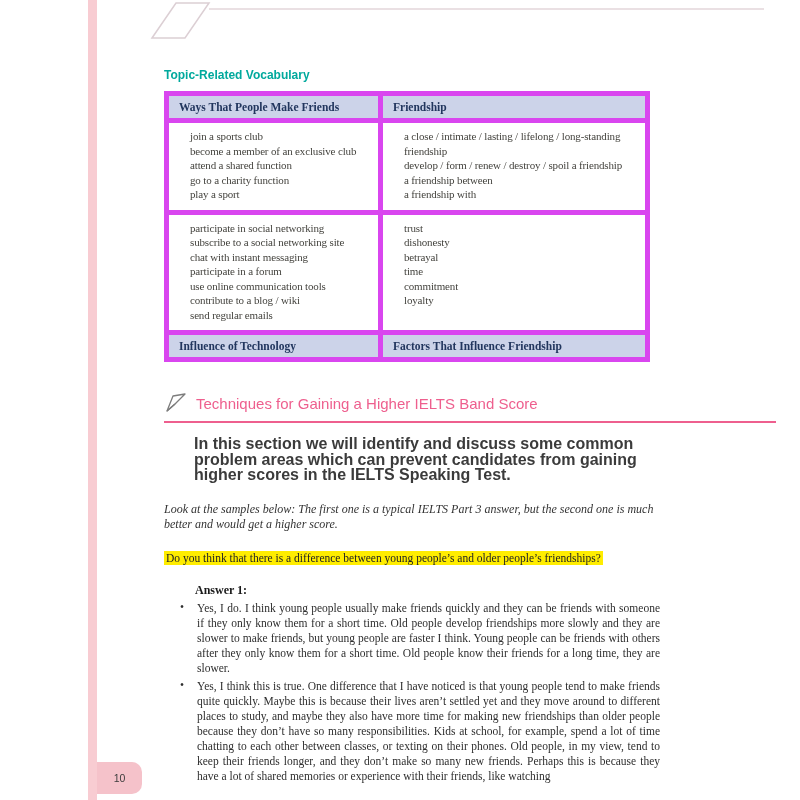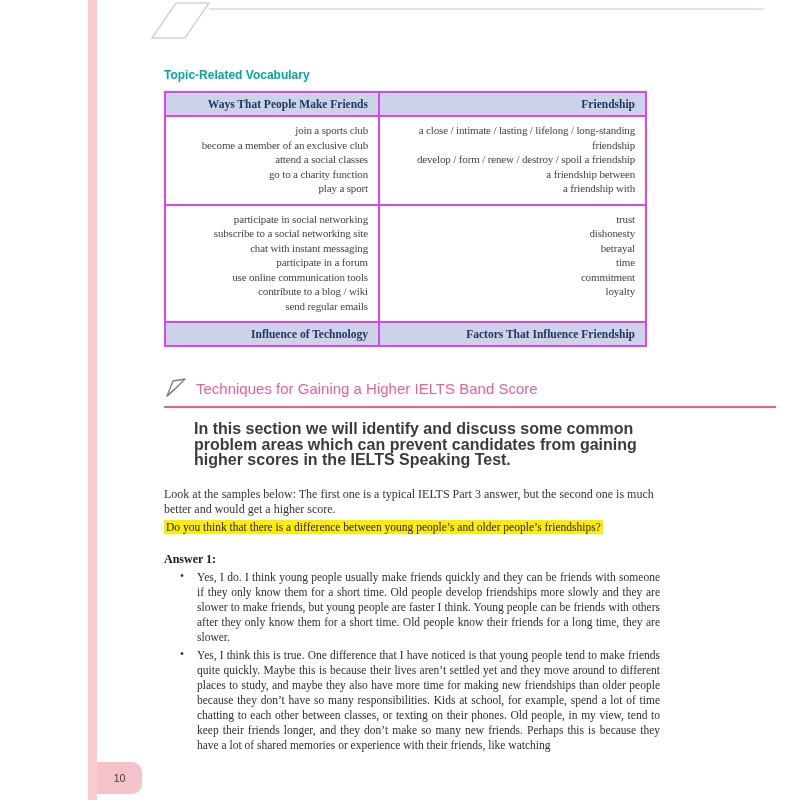--- a/index.html
+++ b/index.html
@@ -13,44 +13,44 @@
   .page-num-box { position:absolute; left:97px; top:762px; width:45px; height:32px;
     background:#f5c2ca; border-radius:0 10px 10px 0; display:flex; align-items:center; justify-content:center; }
   .page-num { font-family:"Liberation Sans", sans-serif; font-size:10.5px; color:#3c3c3c; }
 
   .content { position:absolute; left:164px; top:68px; width:496px; }
 
   .vocab-heading { font-family:"Liberation Sans", sans-serif; font-weight:bold; font-size:12px;
     color:#00a99d; margin-bottom:9px; }
 
   table.vocab-table { width:481px; border-collapse:collapse; table-layout:fixed; }
-  .vocab-table th, .vocab-table td { border:2px solid #d946ef; text-align:right; vertical-align:top; }
+  .vocab-table th, .vocab-table td { border:5px solid #d946ef; text-align:left; vertical-align:top; }
   .vocab-table th { background:#ccd3e9; font-size:11.5px; font-weight:bold; color:#22365e;
     padding:5px 10px; height:24px; }
   .vocab-table td { font-size:11px; color:#45443f; padding:6px 10px 8px 21px; line-height:14.5px;
     letter-spacing:-0.15px; }
   .list-line { min-height:14.5px; }
 
   .tech-section { margin-top:30px; }
   .tech-heading-row { display:flex; align-items:center; }
   .tech-icon { width:24px; height:22px; margin-right:8px; flex:0 0 auto; }
   .tech-heading { font-family:"Liberation Sans", sans-serif; font-weight:normal; font-size:15px;
     color:#ee5f8e; }
   .tech-underline { margin-top:7px; width:612px; height:2px; background:#ee5f8e; }
 
   .intro { margin:13px 0 0 30px; width:466px; font-family:"Liberation Sans", sans-serif;
     font-weight:bold; font-size:16px; line-height:15.5px; color:#3b3b3b; }
 
-  .sample-note { margin-top:19px; width:496px; font-size:12px;
+  .sample-note { margin-top:19px; width:496px; font-style:italic; font-size:12px;
     line-height:15px; color:#333333; }
 
-  .question-line { margin-top:3px; font-size:11.5px; line-height:15px; color:#222222; }
+  .question-line { margin-top:19px; font-size:11.5px; line-height:15px; color:#222222; }
   .question-line .hl { background:#ffed00; padding:1px 2px; }
 
-  .answer-label { margin-top:17px; font-weight:bold; font-size:12px; color:#1a1a1a; }
+  .answer-label { margin-top:17px; font-weight:bold; font-size:12px; color:#1a1a1a;margin-left:31px; }
   .answer-body { display:flex; margin-top:3px; padding-left:16px; }
   .bullet { width:17px; flex:0 0 auto; font-size:11.5px; color:#2e2e2e; }
   .answer-text { flex:1; text-align:justify; font-size:11.5px; line-height:15px; color:#2e2e2e; }
 </style>
 </head>
 <body>
 
 <div class="page">
 
   <div class="left-strip"></div>
@@ -71,21 +71,21 @@
         </colgroup>
       <tbody>
         <tr>
           <th>Ways That People Make Friends</th>
           <th>Friendship</th>
         </tr>
         <tr>
           <td>
               <div class="list-line">join a sports club</div>
               <div class="list-line">become a member of an exclusive club</div>
-              <div class="list-line">attend a social classes</div>
+              <div class="list-line">attend a shared function</div>
               <div class="list-line">go to a charity function</div>
               <div class="list-line">play a sport</div>
             </td>
           <td>
               <div class="list-line">a close / intimate / lasting / lifelong / long-standing friendship</div>
               <div class="list-line">develop / form / renew / destroy / spoil a friendship</div>
               <div class="list-line">a friendship between</div>
               <div class="list-line">a friendship with</div>
             </td>
         </tr>

